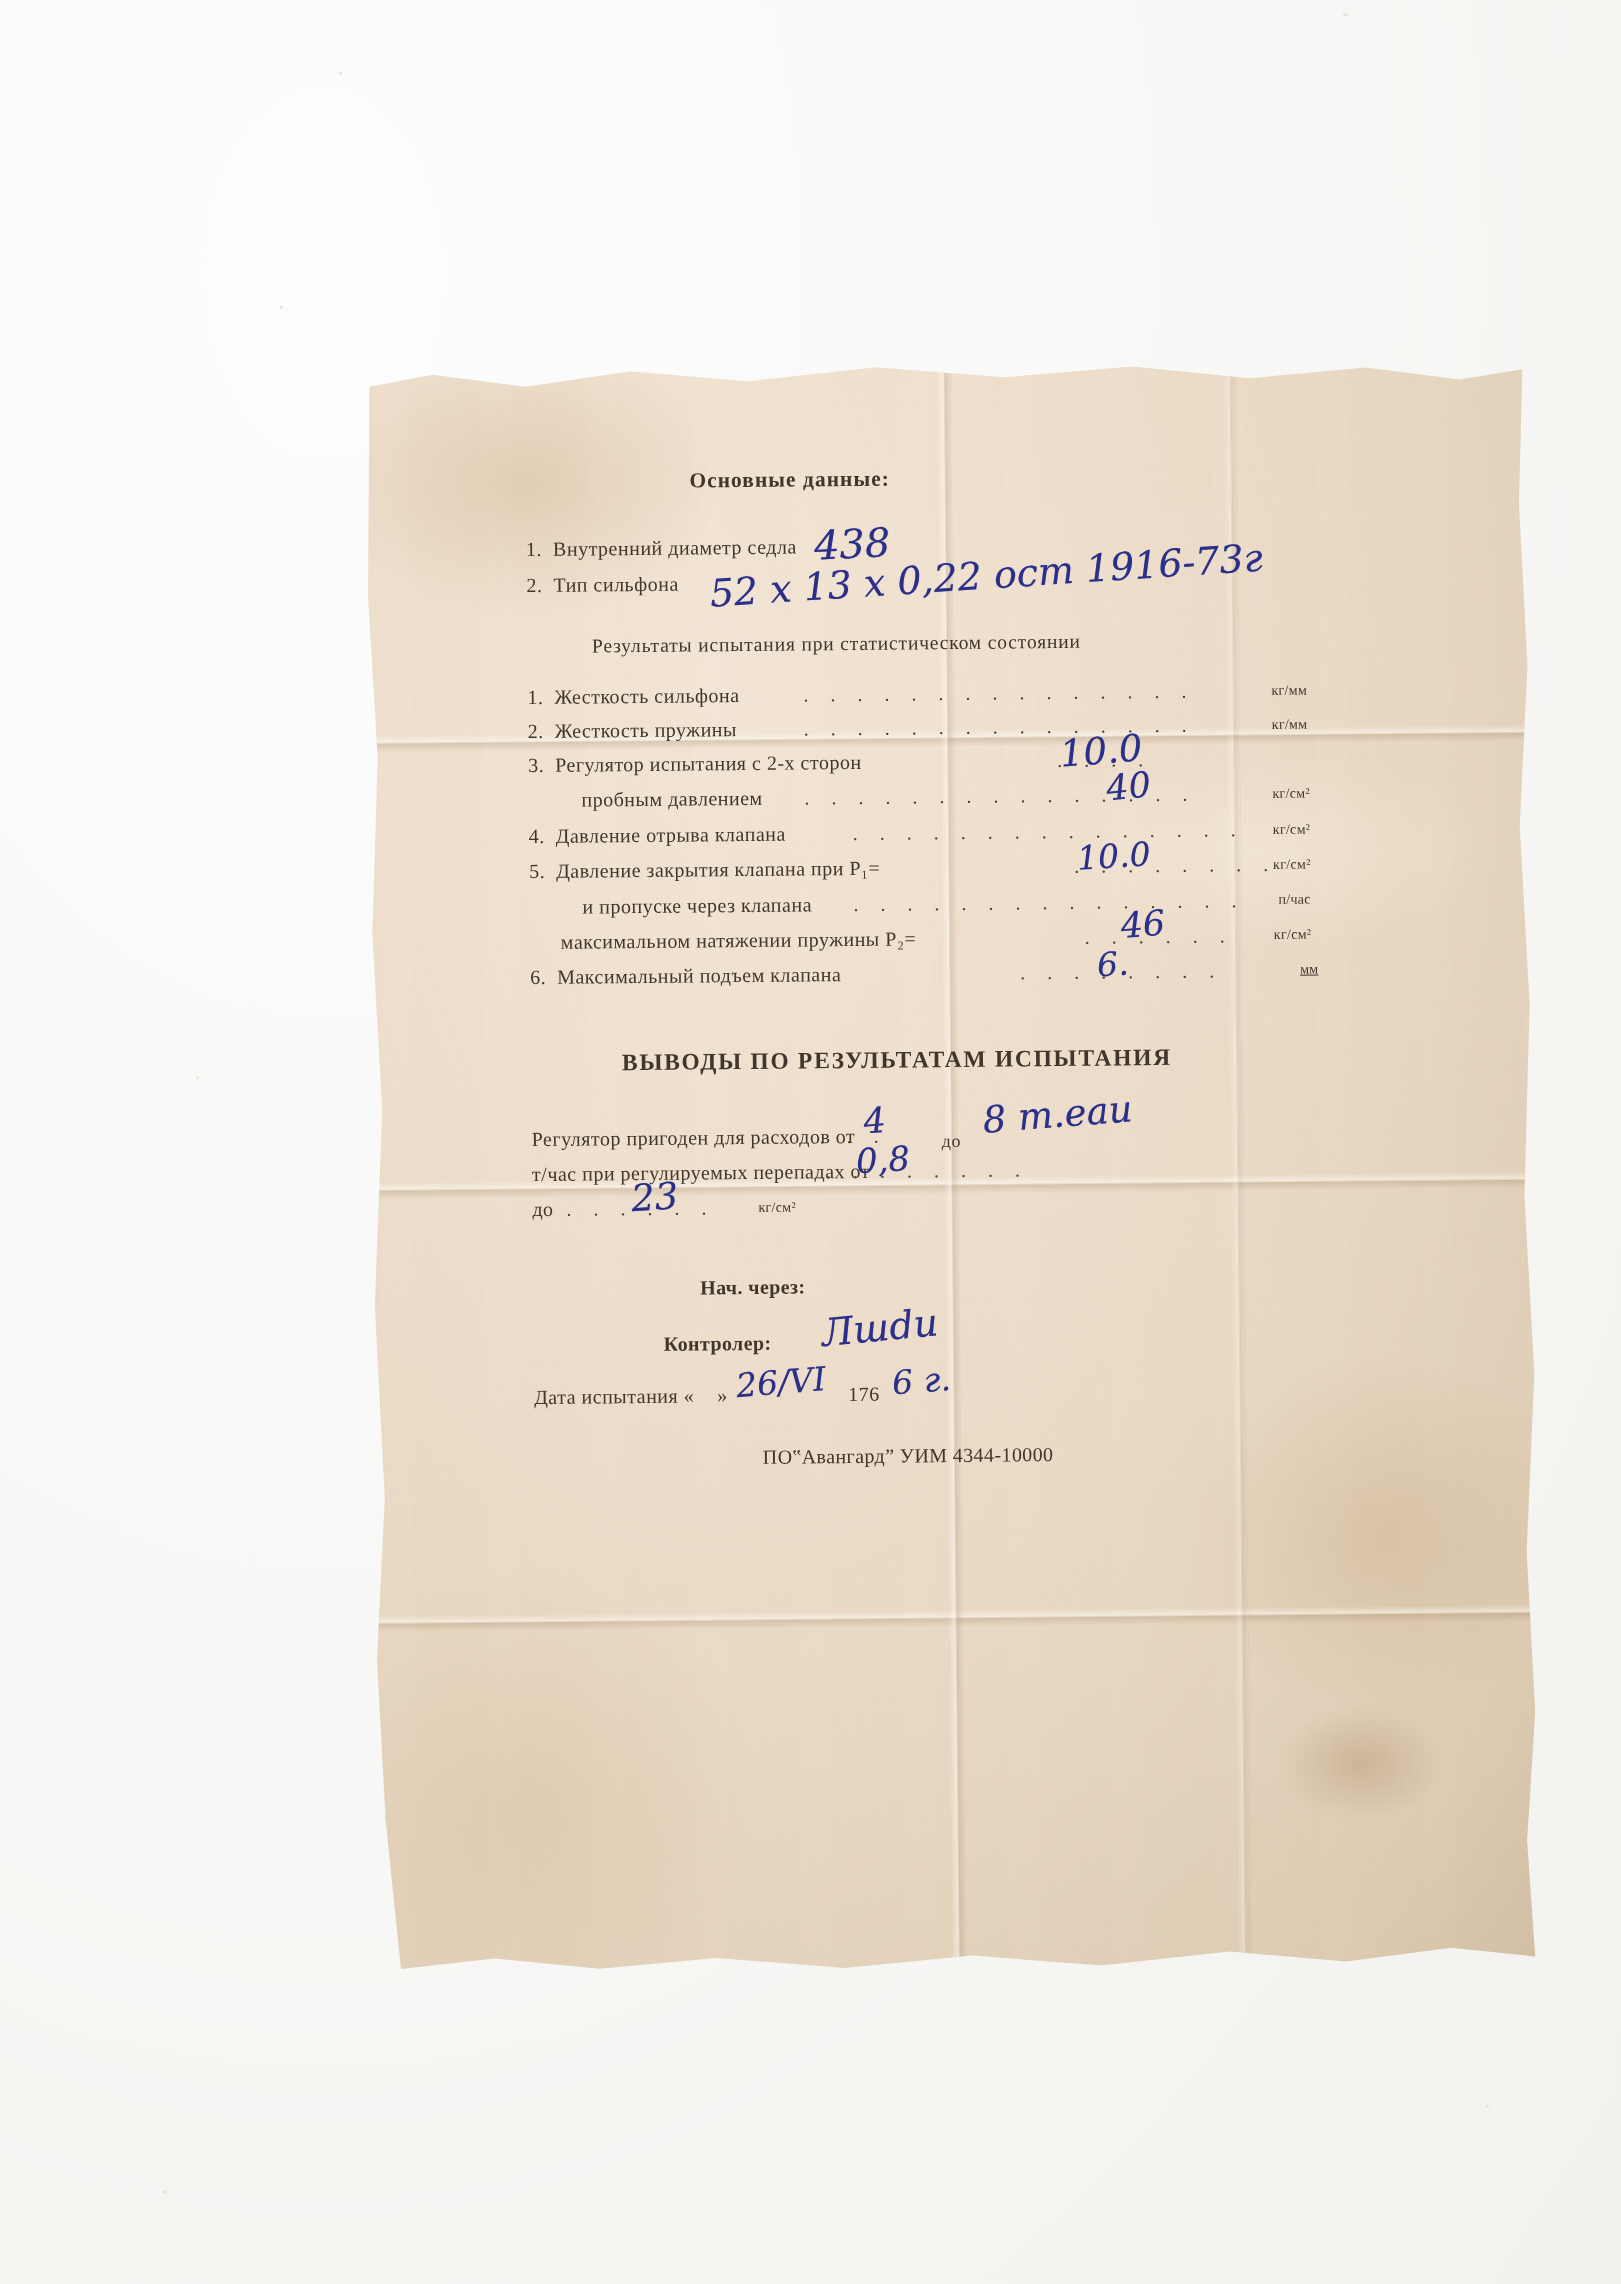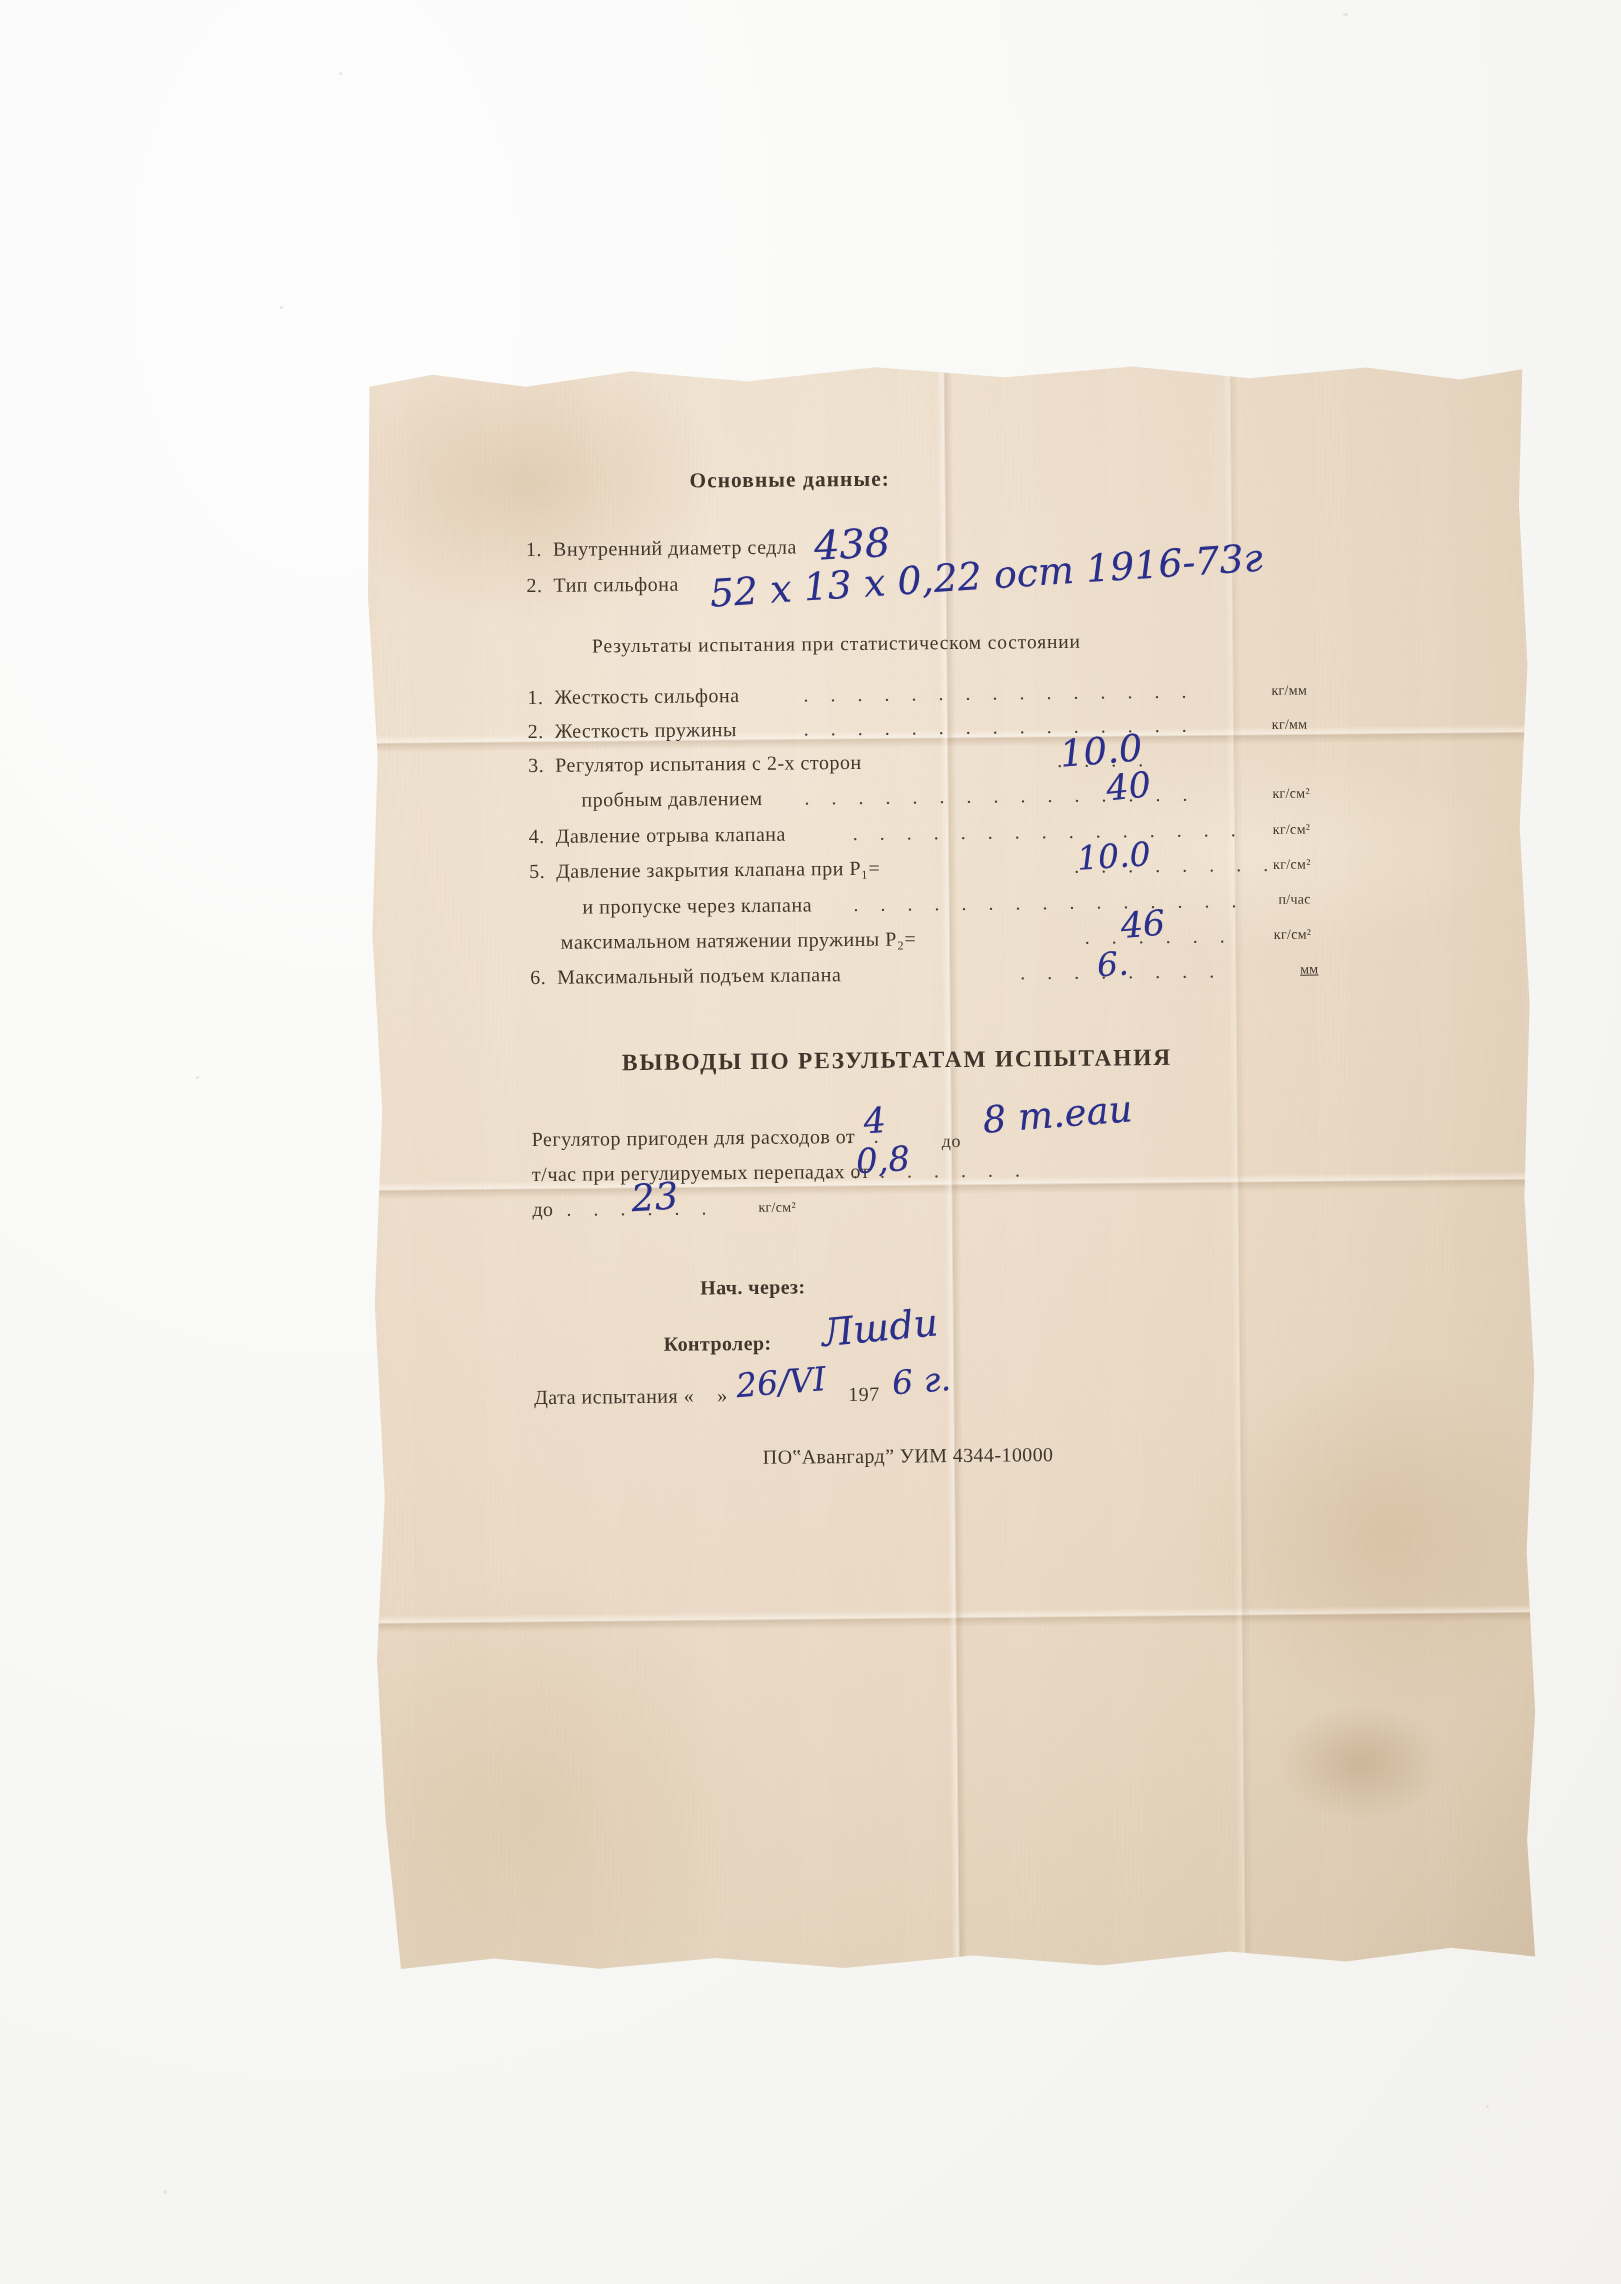--- a/index.html
+++ b/index.html
@@ -238,20 +238,20 @@
     <div class="t unit" style="left:388px;top:833px;">кг/см²</div>
 
     <div class="t" style="left:329px;top:909px;font-size:20px;font-weight:bold;letter-spacing:0.4px;">Нач. через:</div>
 
     <div class="t" style="left:292px;top:965px;font-size:20px;font-weight:bold;letter-spacing:0.4px;">Контролер:</div>
     <div class="hw" style="left:450px;top:940px;font-size:38px;transform:rotate(-5deg);">Лшdи</div>
 
     <div class="t row-label" style="left:162px;top:1017px;">Дата испытания «</div>
     <div class="t row-label" style="left:345px;top:1017px;">»</div>
     <div class="hw" style="left:364px;top:996px;font-size:33px;transform:rotate(-4deg);">26/VI</div>
-    <div class="t row-label" style="left:476px;top:1017px;">197</div>
+    <div class="t row-label" style="left:476px;top:1017px;">176</div>
     <div class="hw" style="left:520px;top:996px;font-size:33px;transform:rotate(-4deg);">6 г.</div>
 
     <div class="t" style="left:390px;top:1079px;font-size:20px;letter-spacing:0.4px;">ПО‟Авангард”  УИМ  4344-10000</div>
 
   </div>
 </div>
 
 
 </body></html>

